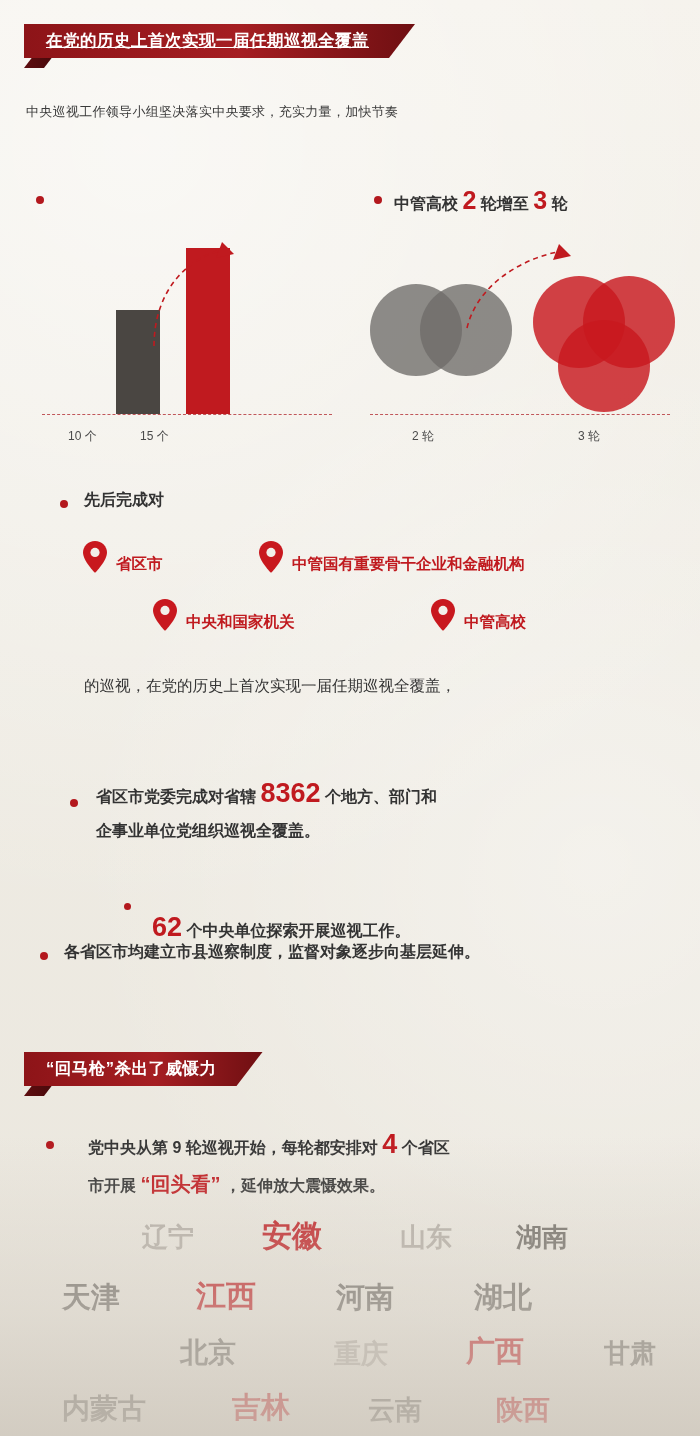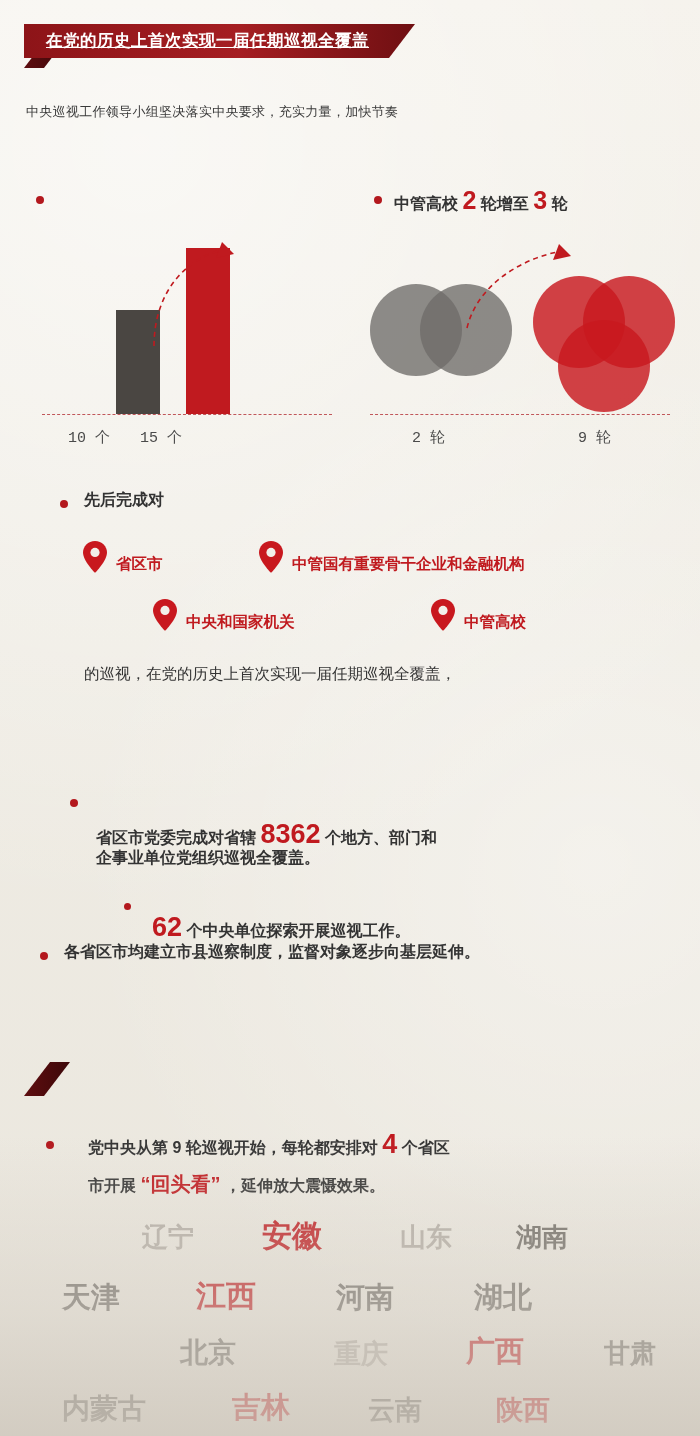--- a/index.html
+++ b/index.html
@@ -49,37 +49,37 @@
     background:#b3181d;
   }
   .bullet.sm{width:7px;height:7px;}
   .b-text{position:absolute;font-size:16px;color:#333;font-weight:bold;}
   .num{color:#c01a1f;font-weight:bold;}
   .num.big{font-size:25px;}
   .num.xl{font-size:27px;}
   
   .bar{position:absolute;bottom:0;}
   .chart-base{position:absolute;border-top:1.5px dashed #c0565a;}
-  .axis-label{position:absolute;font-size:15px;color:#4a4a4a;font-family:Liberation Mono, monospace;}
+  .axis-label{position:absolute;font-size:12px;color:#4a4a4a;}
   .arrow-svg{position:absolute;}
   
   .circ{position:absolute;border-radius:50%;}
   
   .pin{position:absolute;width:26px;height:34px;}
   .pin-label{position:absolute;font-size:15.5px;color:#c01a1f;font-weight:bold;}
   
   .prov{
     position:absolute;
     font-size:26px;font-weight:bold;
     white-space:nowrap;
   }
   .prov.red{color:#c01a1f;}
   .prov.grey{color:#b4aea6;}
   .prov.dark{color:#6e6a64;}
-  .para{position:absolute;font-size:15.5px;line-height:28px;color:#333;}
+  .para{position:absolute;font-size:15.5px;line-height:28px;color:#333;margin-top:12px;}
   .quote-red{color:#c01a1f;font-weight:bold;}
   .bottom-fade{
     position:absolute;left:0;bottom:0;width:700px;height:300px;
     background:linear-gradient(180deg,rgba(228,223,214,0) 0%,rgba(214,208,198,.55) 60%,rgba(205,198,187,.8) 100%);
     pointer-events:none;
   }
 </style>
 </head>
 <body>
 
@@ -121,21 +121,21 @@
 
     <div class="circ" style="left:168px;top:0px;width:92px;height:92px;background:rgba(200,24,30,.82);"></div>
     <div class="circ" style="left:218px;top:0px;width:92px;height:92px;background:rgba(200,24,30,.82);"></div>
     <div class="circ" style="left:193px;top:44px;width:92px;height:92px;background:rgba(200,24,30,.82);"></div>
     <svg class="arrow-svg" style="left:64px;top:-46px;width:200px;height:110px;" viewBox="0 0 200 110">
       <path d="M38 98 C48 56, 90 30, 128 22" fill="none" stroke="#c01a1f" stroke-width="1.6" stroke-dasharray="5,4"></path>
       <polygon points="130,14 142,26 124,30" fill="#c01a1f"></polygon>
     </svg>
   </div>
   <div class="axis-label" style="left:412px;top:428px;">2 轮</div>
-  <div class="axis-label" style="left:578px;top:428px;">9 轮</div>
+  <div class="axis-label" style="left:578px;top:428px;">3 轮</div>
 
   <div class="bullet" style="left:60px;top:500px;"></div>
   <div class="b-text" style="left:84px;top:490px;">先后完成对</div>
 
   <svg class="pin" style="left:82px;top:540px;" viewBox="0 0 26 34">
     <path d="M13 1 C6 1 1 6.4 1 12.6 C1 21 13 33 13 33 C13 33 25 21 25 12.6 C25 6.4 20 1 13 1 Z" fill="#c8181e"></path>
     <circle cx="13" cy="12.4" r="4.6" fill="#f2efe9"></circle>
   </svg>
   <div class="pin-label" style="left:116px;top:554px;">省区市</div>
 
@@ -155,37 +155,38 @@
     <path d="M13 1 C6 1 1 6.4 1 12.6 C1 21 13 33 13 33 C13 33 25 21 25 12.6 C25 6.4 20 1 13 1 Z" fill="#c8181e"></path>
     <circle cx="13" cy="12.4" r="4.6" fill="#f2efe9"></circle>
   </svg>
   <div class="pin-label" style="left:464px;top:612px;">中管高校</div>
 
   <div class="para" style="left:84px;top:660px;width:580px;">
     <div>的巡视，在党的历史上首次实现一届任期巡视全覆盖，</div>
   </div>
 
   <div class="bullet" style="left:70px;top:799px;"></div>
-  <div style="position:absolute;left:96px;top:824px;width:560px;font-size:16px;font-weight:bold;color:#333;line-height:20px;">
+  <div style="position:absolute;left:96px;top:776px;width:560px;font-size:16px;font-weight:bold;color:#333;line-height:34px;">
     <span>省区市党委完成对省辖</span>
     <span class="num xl">8362</span>
     <span>个地方、部门和</span>
     <div>企事业单位党组织巡视全覆盖。</div>
   </div>
 
   <div class="bullet sm" style="left:124px;top:903px;"></div>
   <div style="position:absolute;left:152px;top:888px;width:500px;font-size:16px;font-weight:bold;color:#333;margin-top:24px;">
     <span class="num xl">62</span>
     <span>个中央单位探索开展巡视工作。</span>
   </div>
 
   <div class="bullet" style="left:40px;top:952px;"></div>
   <div style="position:absolute;left:64px;top:942px;width:620px;font-size:16px;font-weight:bold;color:#333;">各省区市均建立市县巡察制度，监督对象逐步向基层延伸。</div>
 
   <div class="banner-shadow" style="left:24px;top:1062px;"></div>
+  <div class="banner" style="left:24px;top:1052px;">“回马枪”杀出了威慑力</div>
 
   <div class="bullet" style="left:46px;top:1141px;"></div>
   <div style="position:absolute;left:88px;top:1126px;width:580px;font-size:16px;font-weight:bold;color:#333;line-height:36px;">
     <span>党中央从第 9 轮巡视开始，每轮都安排对</span>
     <span class="num xl">4</span>
     <span>个省区</span>
     <div>
       <span>市开展</span>
       <span class="quote-red" style="font-size:20px;">“回头看”</span>
       <span>，延伸放大震慑效果。</span>

